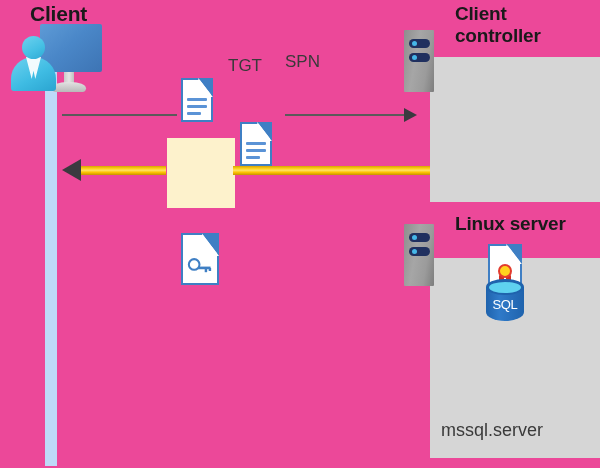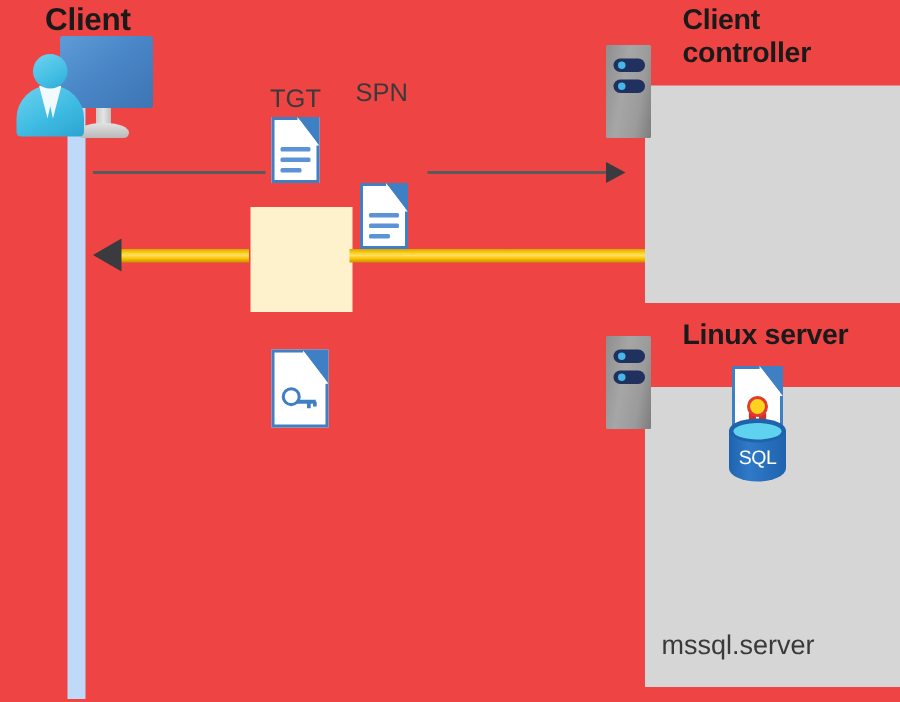--- a/index.html
+++ b/index.html
@@ -7,21 +7,21 @@
     padding: 0;
     background: #ffffff;
   }
   body {
     font-family: "Liberation Sans", sans-serif;
   }
   #canvas {
     position: relative;
     width: 600px;
     height: 468px;
-    background: #ef4444;
+    background: #ec4899;
     overflow: hidden;
   }
   .abs { position: absolute; }
 
   
   .title {
     font-weight: bold;
     color: #1a1a1a;
     letter-spacing: -0.2px;
     line-height: 1.18;
@@ -187,20 +187,21 @@
     clip-path: polygon(0 0, 100% 100%, 0 100%);
   }
 
   #tgt-doc { left: 181px; top: 78px; width: 32px; height: 44px; }
   #spn-doc { left: 240px; top: 78px; width: 32px; height: 44px; }
 
   .doc-label {
     position: absolute;
     font-size: 17px;
     color: #3a3a3a;
+    margin-left: 48px;
   }
   #tgt-label { left: 180px; top: 56px; }
   #spn-label { left: 237px; top: 52px; }
 
   
   #ticket-doc { left: 181px; top: 145px; width: 38px; height: 52px; }
   .key-glyph {
     position: absolute;
     left: 16%; top: 40%;
     width: 70%; height: 48%;

